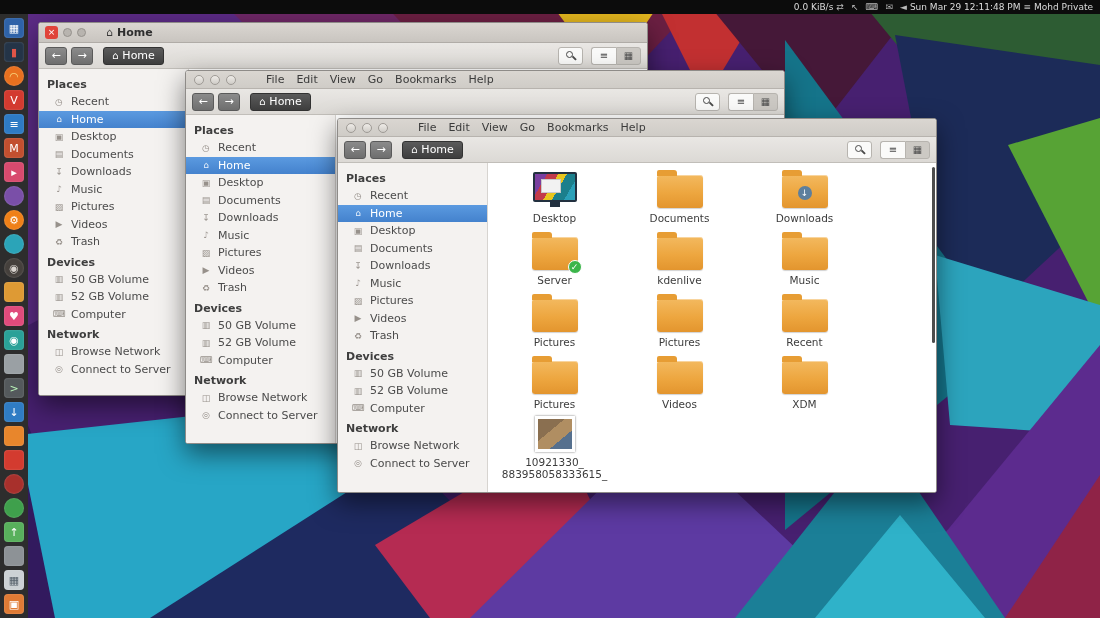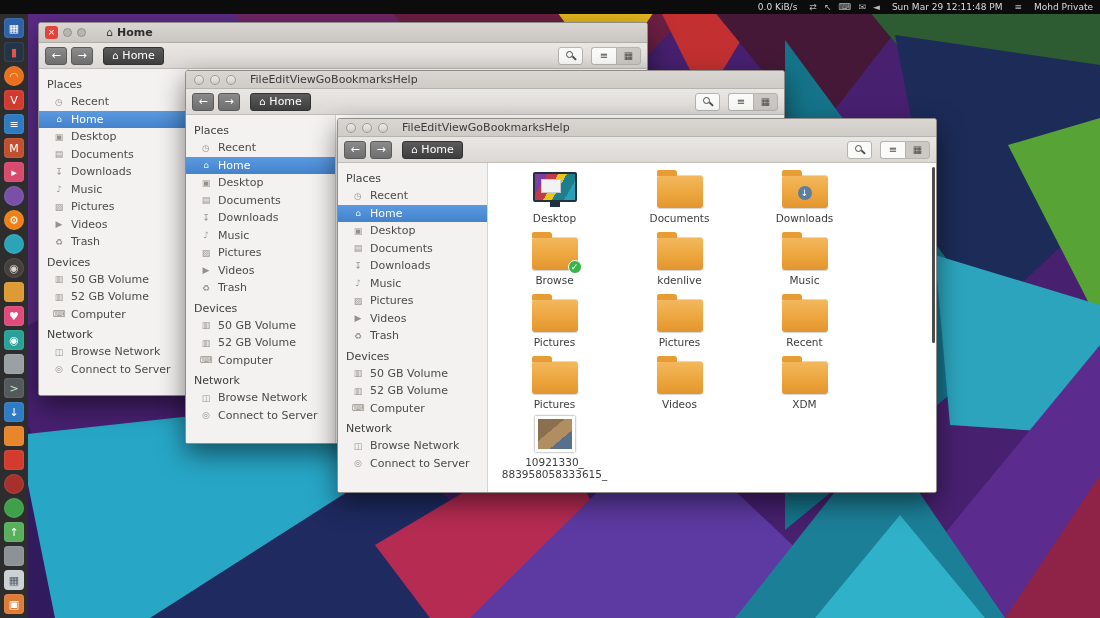--- a/index.html
+++ b/index.html
@@ -3,21 +3,21 @@
 <meta charset="utf-8">
 <style>
   *{box-sizing:border-box;margin:0;padding:0}
   html,body{width:1100px;height:618px;overflow:hidden}
   body{font-family:"DejaVu Sans","Liberation Sans",sans-serif;cursor:default}
   .desktop{position:relative;width:1100px;height:618px;overflow:hidden;background:#472070}
   .wallpaper{position:absolute;inset:0;width:100%;height:100%}
 
   
   .panel{position:absolute;top:0;left:0;right:0;height:14px;background:#0c0c0c;z-index:50;
-         display:flex;align-items:center;justify-content:flex-end;gap:12px;padding:0 7px;
+         display:flex;align-items:center;justify-content:flex-end;gap:3px;padding:0 7px;
          color:#dcdcdc;font-size:9px;white-space:nowrap}
   .tray{display:inline-flex;gap:7px}
   .tray-icon{color:#b9b9b9;font-size:9px;line-height:14px}
   .user,.clock,.net{line-height:14px}
 
   
   .dock{position:absolute;left:0;top:14px;bottom:0;width:28px;background:#2d2d2d;z-index:40;
         display:flex;flex-direction:column;align-items:center;padding-top:4px;gap:4px}
   .dock-item{width:20px;height:20px;flex:0 0 auto;border-radius:4px;display:flex;align-items:center;
              justify-content:center;font-size:11px;line-height:1;box-shadow:inset 0 0 2px rgba(255,255,255,.25)}
@@ -35,21 +35,21 @@
   .wclose{width:13px;height:13px;border-radius:3px;background:#e0443a;color:#fff;font-size:9px;
           line-height:13px;text-align:center}
   .wdot{width:9px;height:9px;border-radius:50%;background:#b8b4af;border:1px solid #96928d;margin-left:5px}
   .whome-ic{margin-left:20px;font-size:11px;color:#3a3a3a}
   .wtitle{font-size:11px;font-weight:600;color:#2e2e2e;margin-left:4px}
 
   .menubar{height:18px;flex:0 0 18px;background:linear-gradient(#dad6d1,#cfccc7);
            border-bottom:1px solid #b7b3ae;display:flex;align-items:center;padding:0 8px;font-size:11px;color:#3b3b3b}
   .mdot{width:10px;height:10px;border-radius:50%;background:linear-gradient(#efece8,#cfccc7);
         border:1px solid #9f9b96;margin-right:6px;flex:0 0 auto}
-  .menu-items{margin-left:8px;display:inline-flex;}
+  .menu-items{margin-left:24px;display:inline-flex;gap:12px}
   .menu-item{line-height:18px}
 
   .toolbar{height:26px;flex:0 0 26px;background:linear-gradient(#e9e7e4,#dcd9d5);
            border-bottom:1px solid #c1beb9;display:flex;align-items:center;gap:4px;padding:0 6px}
   button{border:none;background:none;font-family:inherit;cursor:pointer}
   .navbtn{width:22px;height:18px;border-radius:3px;background:linear-gradient(#8b8b8b,#6e6e6e);
           border:1px solid #5a5a5a;color:#fff;font-size:11px;line-height:1;display:flex;align-items:center;justify-content:center}
   .homebtn{height:18px;border-radius:3px;background:linear-gradient(#5b5b5b,#3e3e3e);border:1px solid #323232;
            color:#fff;font-size:11px;display:flex;align-items:center;gap:4px;padding:0 8px;margin-left:6px}
   .hic{font-size:10px}
@@ -58,21 +58,21 @@
         display:flex;align-items:center;justify-content:center;font-size:10px;color:#4a4a4a;line-height:1}
   .tbtn.active{background:#ccc9c4}
   .seg{display:inline-flex;margin-left:4px}
   .seg .tbtn:first-child{border-radius:3px 0 0 3px;border-right:none}
   .seg .tbtn:last-child{border-radius:0 3px 3px 0}
   .mag{width:7px;height:7px;border:1.5px solid #4a4a4a;border-radius:50%;display:inline-block;position:relative;margin:0 2px 2px 0}
   .mag::after{content:'';position:absolute;width:4.5px;height:1.5px;background:#4a4a4a;right:-4px;bottom:-1px;transform:rotate(45deg)}
 
   .wbody{flex:1;display:flex;overflow:hidden;background:#fff}
   .sidebar{flex:0 0 150px;width:150px;background:#f4f2f0;border-right:1px solid #d7d4d0;padding-top:4px;overflow:hidden}
-  .side-sec{font-size:11px;font-weight:normal;color:#3e3e3e;padding:4px 8px 2px;margin-top:1px}
+  .side-sec{font-size:11px;font-weight:bold;color:#3e3e3e;padding:4px 8px 2px;margin-top:1px}
   .side-item{height:17.5px;display:flex;align-items:center;gap:6px;padding-left:14px;font-size:11px;color:#4b4b4b;white-space:nowrap}
   .side-ic{width:12px;text-align:center;font-size:9px;color:#97918b;flex:0 0 12px}
   .side-item.sel{background:linear-gradient(#5b9ae0,#4482cd);color:#fff}
   .side-item.sel .side-ic{color:#eaf2fb}
   .main{flex:1;background:#fff;position:relative;overflow:hidden}
 
   
   .file-grid{position:absolute;inset:0;display:grid;grid-template-columns:repeat(3,125px);
              grid-auto-rows:62px;justify-content:start;padding:4px 0 0 4px;overflow:hidden}
   .file{width:125px;display:flex;flex-direction:column;align-items:center;padding-top:1px}
@@ -486,21 +486,21 @@
                 <div>Downloads</div>
               </div>
             </div>
             <div class="file">
               <div class="ficon">
                 <div class="folder">
                   <div class="emblem check">✓</div>
                 </div>
               </div>
               <div class="flabel">
-                <div>Browse</div>
+                <div>Server</div>
               </div>
             </div>
             <div class="file">
               <div class="ficon">
                 <div class="folder"></div>
               </div>
               <div class="flabel">
                 <div>kdenlive</div>
               </div>
             </div>

